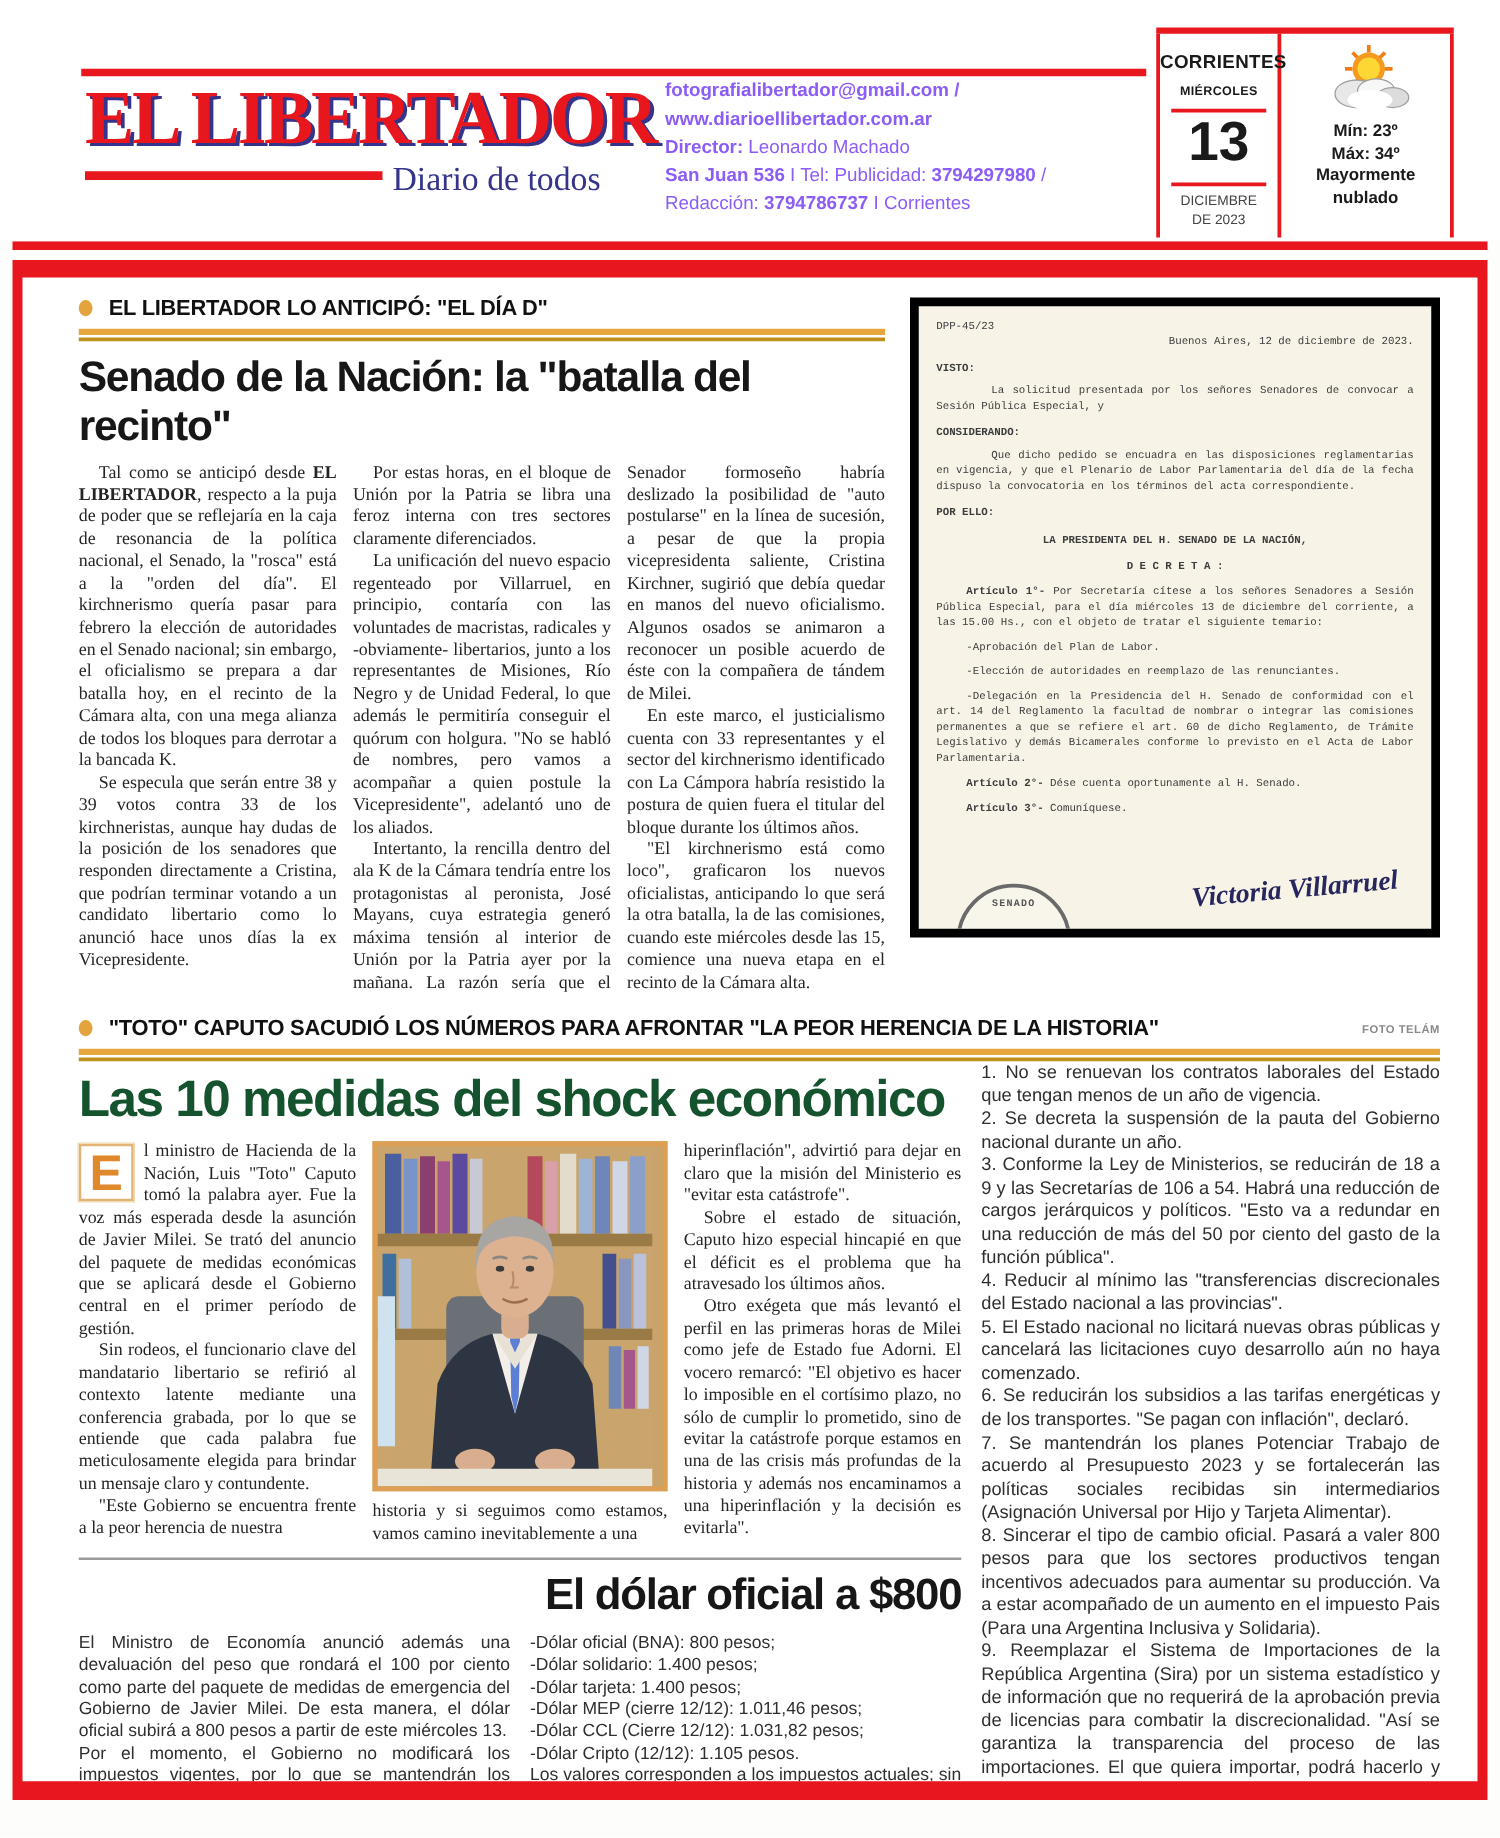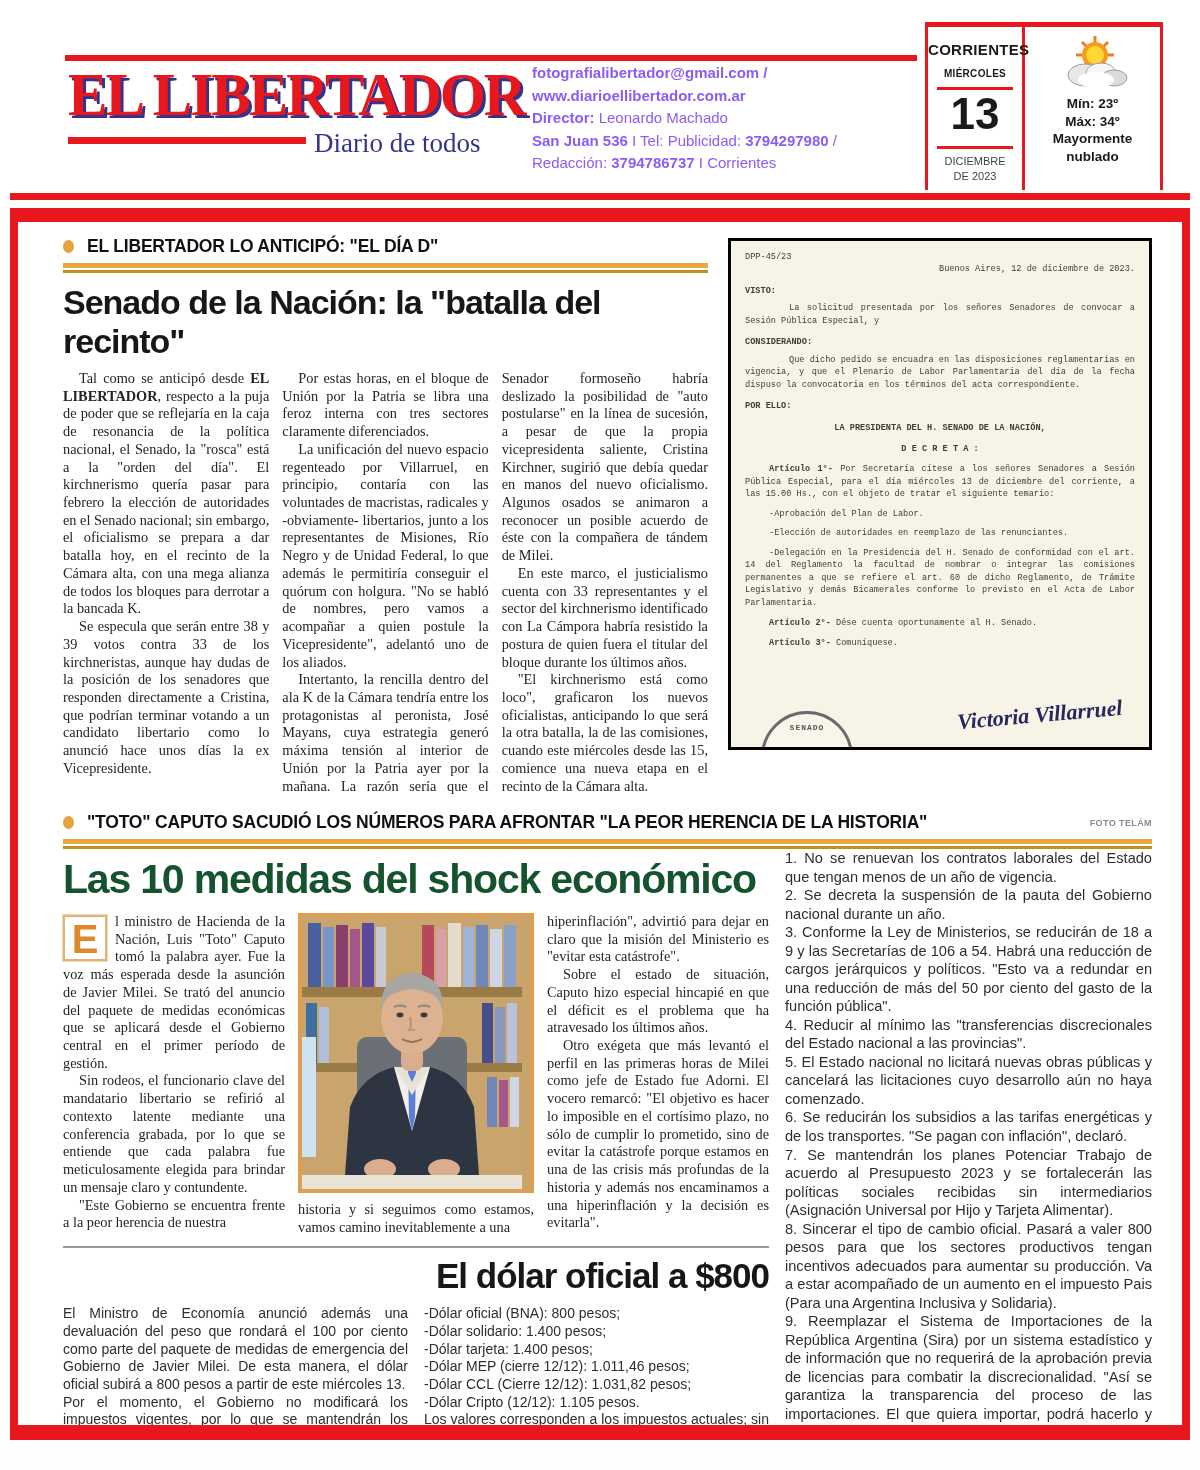--- a/index.html
+++ b/index.html
@@ -45,21 +45,21 @@
            color:#242424; hyphens:auto; }
   .serif p { text-indent:16px; }
   .serif p.noind { text-indent:0; }
 
   
   .article1 { display:grid; grid-template-columns:1fr 424px; gap:20px; }
   .headline1 { font-size:34px; font-weight:bold; letter-spacing:-1px; margin:10px 0 9px; color:#171717; }
   .a1-text { column-count:3; column-gap:13px; height:428px; overflow:hidden; }
 
   
-  .decree { position:relative; margin-top:2px; height:512px; background:#f7f3e7; border:3px solid #000000;
+  .decree { position:relative; margin-top:2px; height:512px; background:#f7f3e7; border:7px solid #000000;
             padding:10px 14px 0; font-family:"Liberation Mono", monospace; font-size:8.6px; line-height:1.45;
             color:#3d3d3d; overflow:hidden; }
   .d-date { text-align:right; margin-top:0; }
   .d-label { font-weight:bold; margin-top:9px; }
   .d-ind { text-indent:44px; text-align:justify; margin-top:5px; }
   .d-center { text-align:center; font-weight:bold; margin-top:9px; }
   .d-art { margin-top:8px; text-align:justify; text-indent:24px; }
   .d-item { margin-top:7px; text-indent:24px; text-align:justify; }
   .d-sign { position:absolute; right:26px; bottom:16px; font-family:"Liberation Serif", serif; font-style:italic;
             font-weight:bold; font-size:22px; color:#27275e; transform:rotate(-5deg); }

